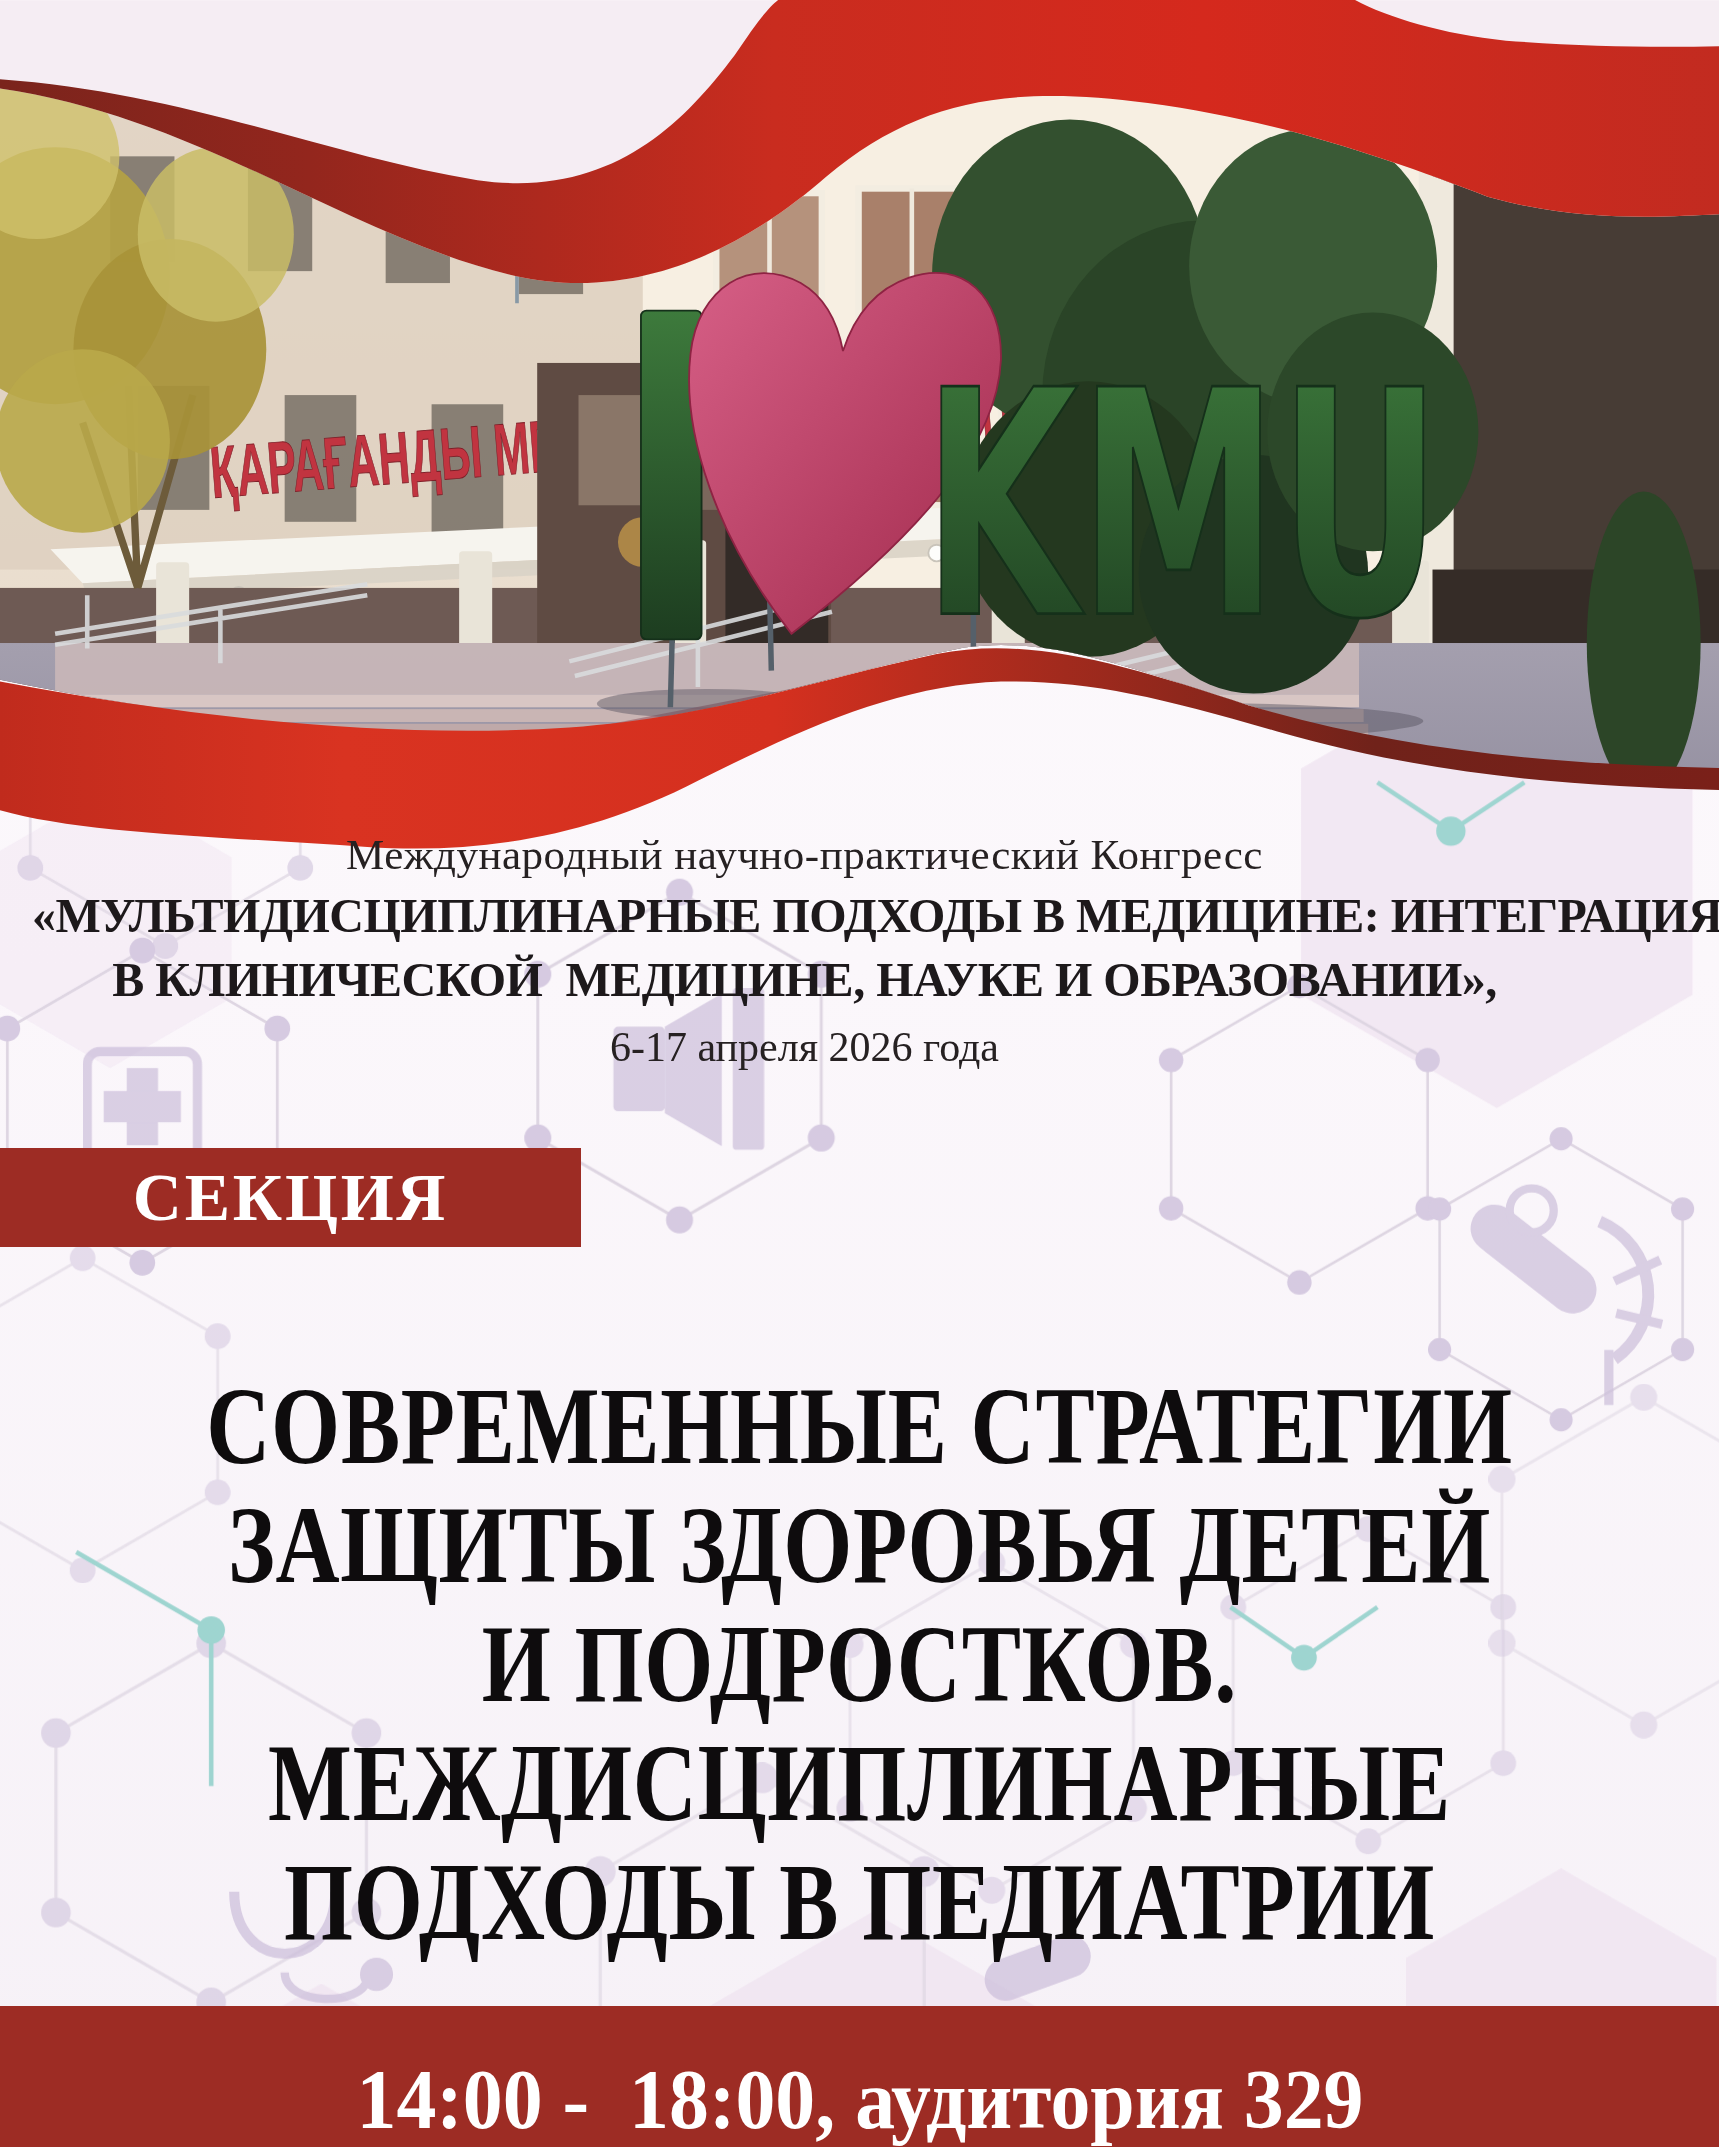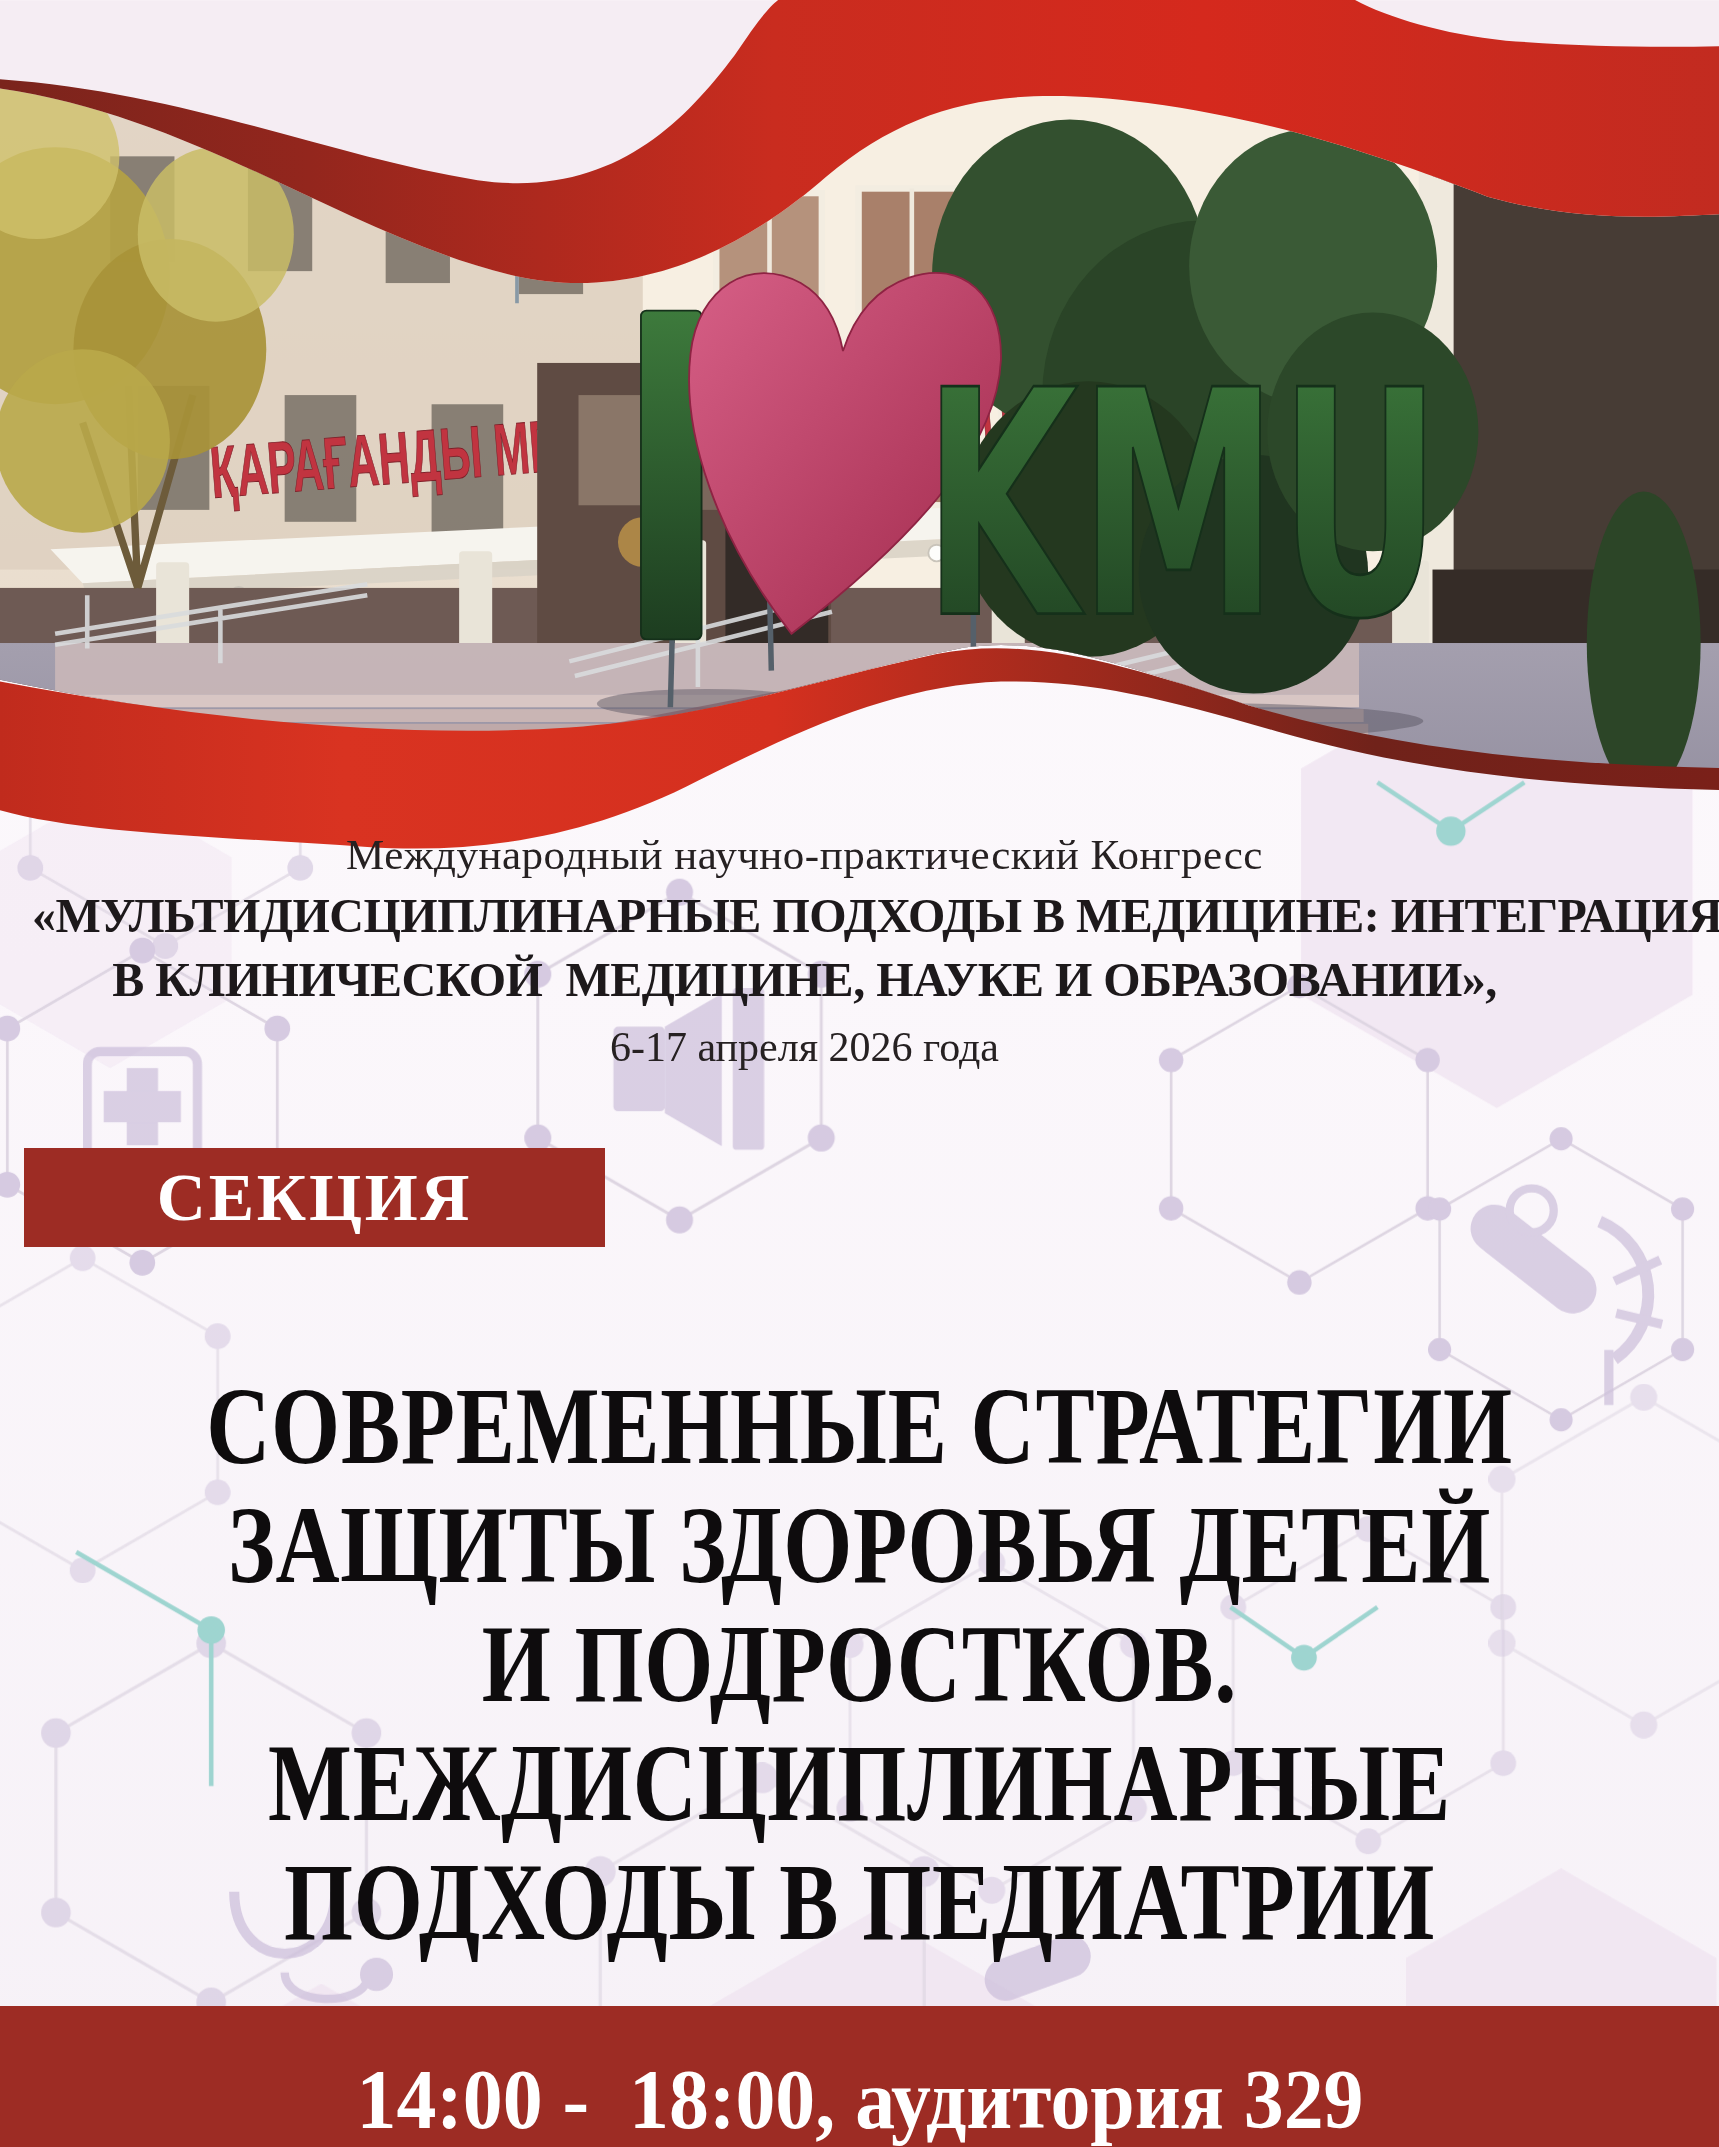--- a/index.html
+++ b/index.html
@@ -12,21 +12,21 @@
   .layer{position:absolute;left:0;top:0;pointer-events:none;}
   
   .congress{position:absolute;left:0;top:825px;width:1545px;text-align:center;z-index:4;color:#262122;margin-left:32px;}
   .congress .l1{font-size:43px;white-space:pre;letter-spacing:0.5px;}
   .congress .lb{font-size:48px;font-weight:bold;white-space:pre;letter-spacing:-0.5px;line-height:64px;color:#1d191b;}
   .congress .l1{line-height:59px;}
   .congress .l4{font-size:42px;line-height:70px;white-space:pre;}
   
   .section-banner{
     position:absolute;left:0;top:1148px;width:581px;height:99px;z-index:4;
-    background:#9d2c24;display:flex;align-items:center;justify-content:center;margin-left:24px;
+    background:#9d2c24;display:flex;align-items:center;justify-content:center;
   }
   .section-banner span{
     color:#ffffff;font-weight:bold;font-size:68px;letter-spacing:2.8px;white-space:pre;
     font-family:"Liberation Serif", serif;
   }
   
   .title{position:absolute;left:0;top:1366px;width:1719px;text-align:center;z-index:4;color:#0e0c0d;font-family:Liberation Serif, serif;}
   .title .tl{
     font-weight:bold;font-size:111px;line-height:119px;white-space:pre;
     transform:scaleX(.8);transform-origin:50% 50%;letter-spacing:0.9px;

